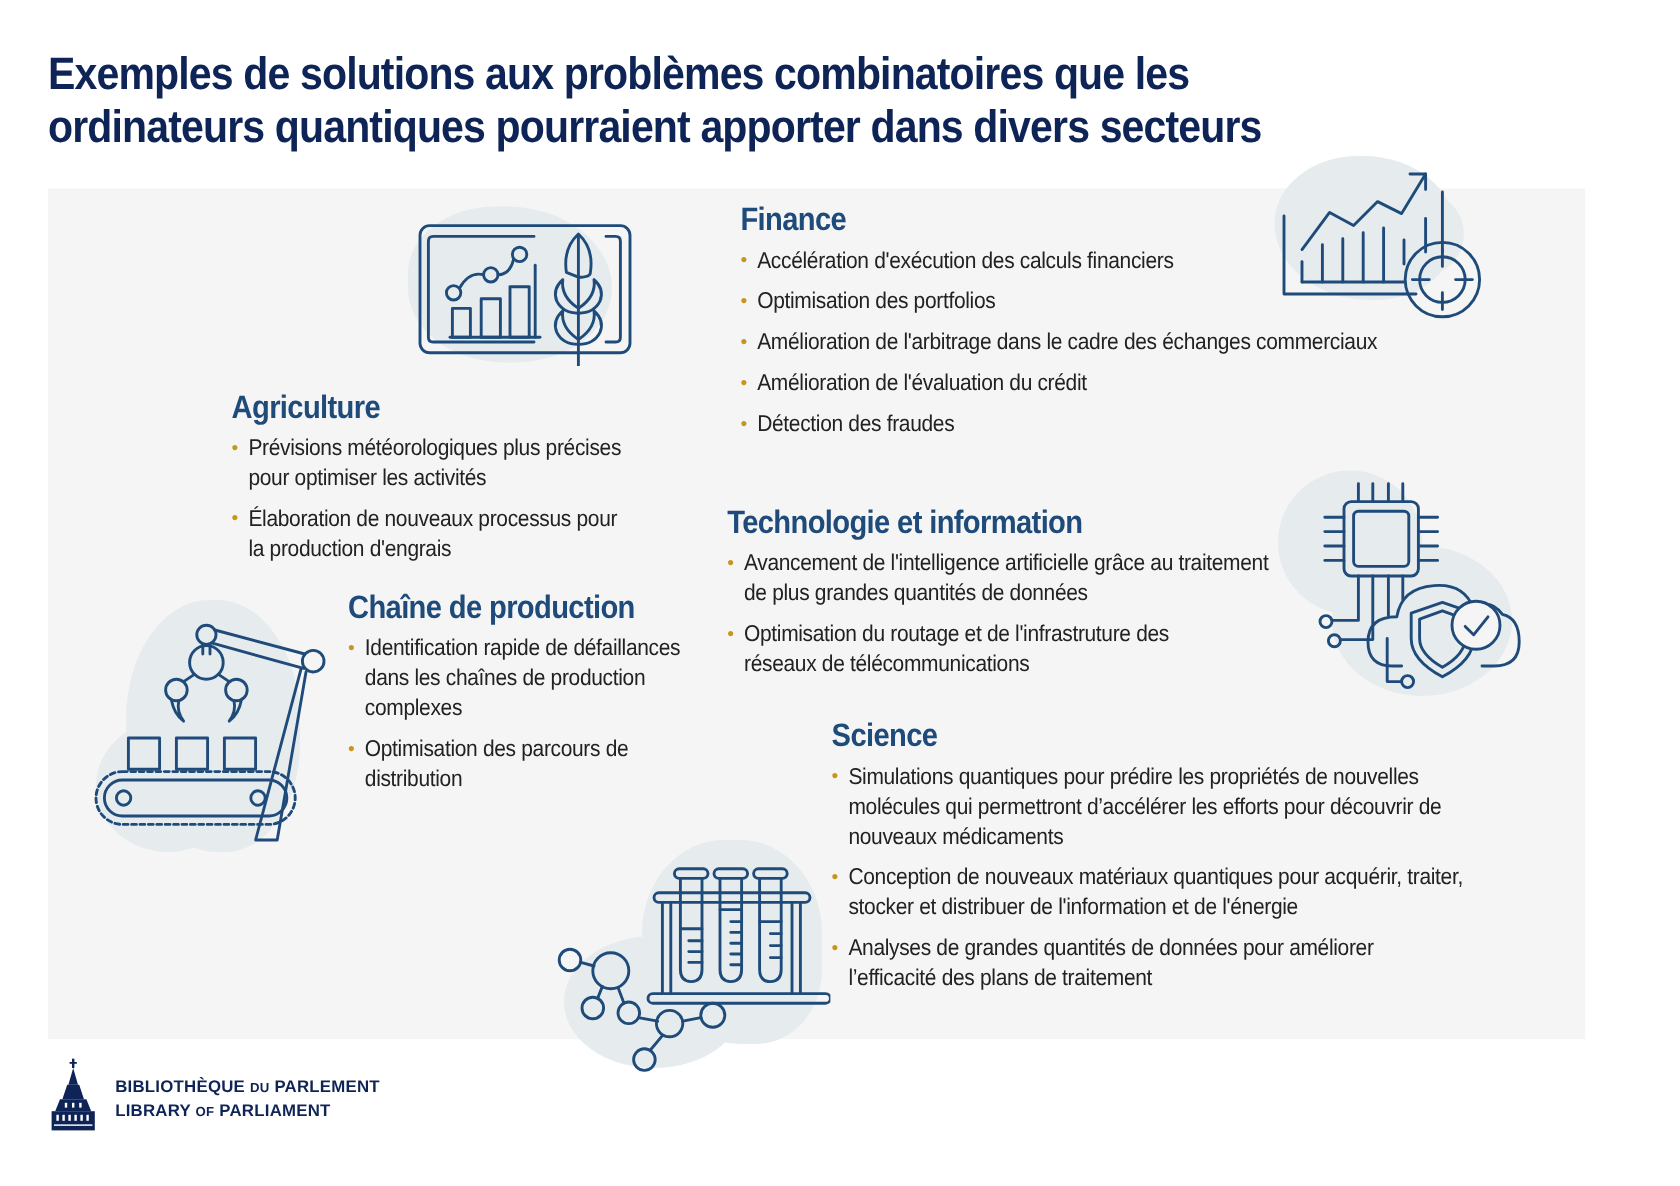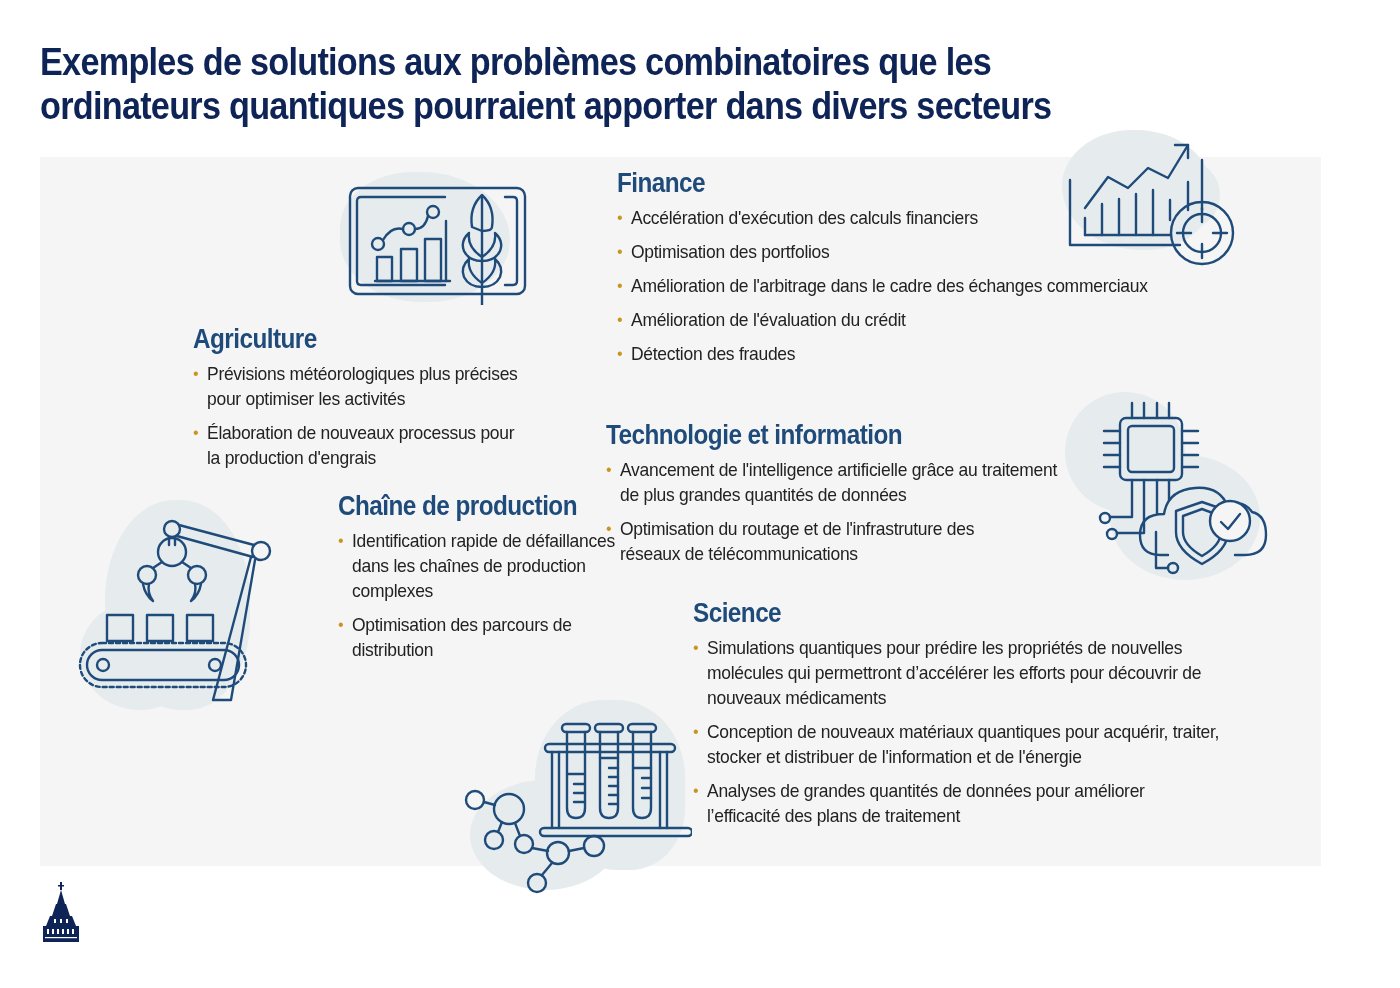--- a/index.html
+++ b/index.html
@@ -136,21 +136,21 @@
     <rect x="32" y="110" width="26" height="26"></rect>
     <rect x="72" y="110" width="26" height="26"></rect>
     <rect x="112" y="110" width="26" height="26"></rect>
     <rect x="12" y="145" width="152" height="30" rx="15"></rect>
     <rect x="5" y="138" width="166" height="44" rx="22" stroke-dasharray="4 3"></rect>
     <circle cx="28" cy="160" r="6"></circle>
     <circle cx="140" cy="160" r="6"></circle>
   </svg>
 </div>
 
-<div class="section" style="left:290px;top:490px;margin-left:48px;">
+<div class="section" style="left:290px;top:490px;">
   <h2>Chaîne de production</h2>
   <ul>
     <li style="width:290px;"><span class="bullet">•</span><span class="txt">Identification rapide de défaillances dans les chaînes de production complexes</span></li>
     <li style="width:270px;"><span class="bullet">•</span><span class="txt">Optimisation des parcours de distribution</span></li>
   </ul>
 </div>
 
 <div class="blob" style="left:535px;top:700px;width:150px;height:170px;border-radius:50% 50% 40% 60%;"></div>
 <div class="blob" style="left:470px;top:780px;width:150px;height:110px;"></div>
 <div class="icon" style="left:462px;top:718px;">
@@ -203,13 +203,17 @@
           <rect x="22" y="47" width="2" height="5"></rect>
         <rect x="27" y="47" width="2" height="5"></rect>
           <rect x="32" y="47" width="2" height="5"></rect>
         <rect x="5" y="55" width="32" height="1.2"></rect>
         <rect x="14" y="37" width="2" height="4"></rect>
           <rect x="20" y="37" width="2" height="4"></rect>
           <rect x="26" y="37" width="2" height="4"></rect>
       </g>
     </svg>
   </span>
+  <div class="logo-text">
+    <div><span>BIBLIOTHÈQUE </span><span class="sm">DU</span><span> PARLEMENT</span></div>
+    <div><span>LIBRARY </span><span class="sm">OF</span><span> PARLIAMENT</span></div>
+  </div>
 </div>
 
 </body></html>

